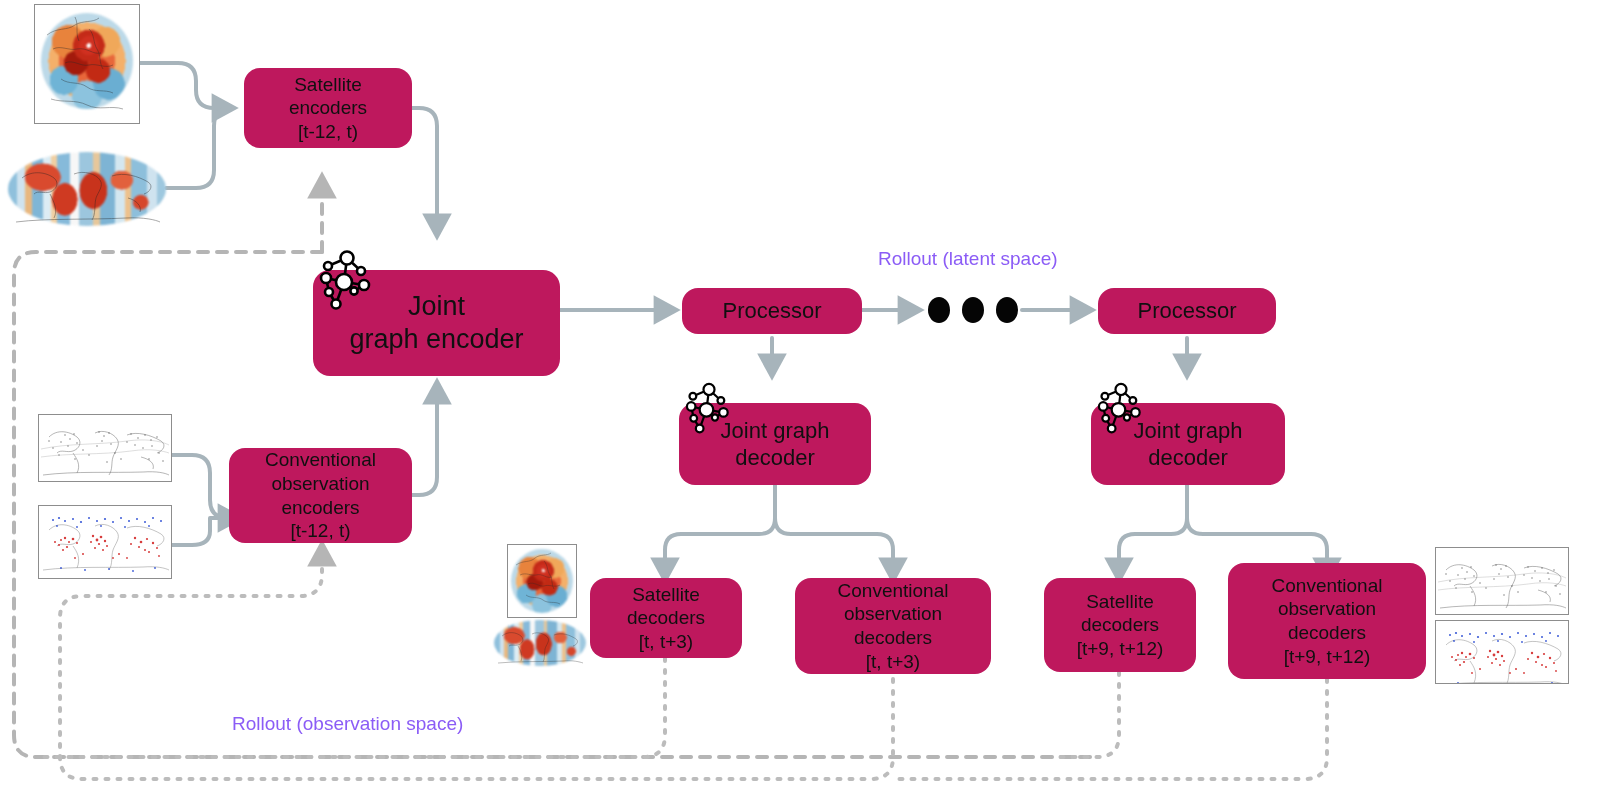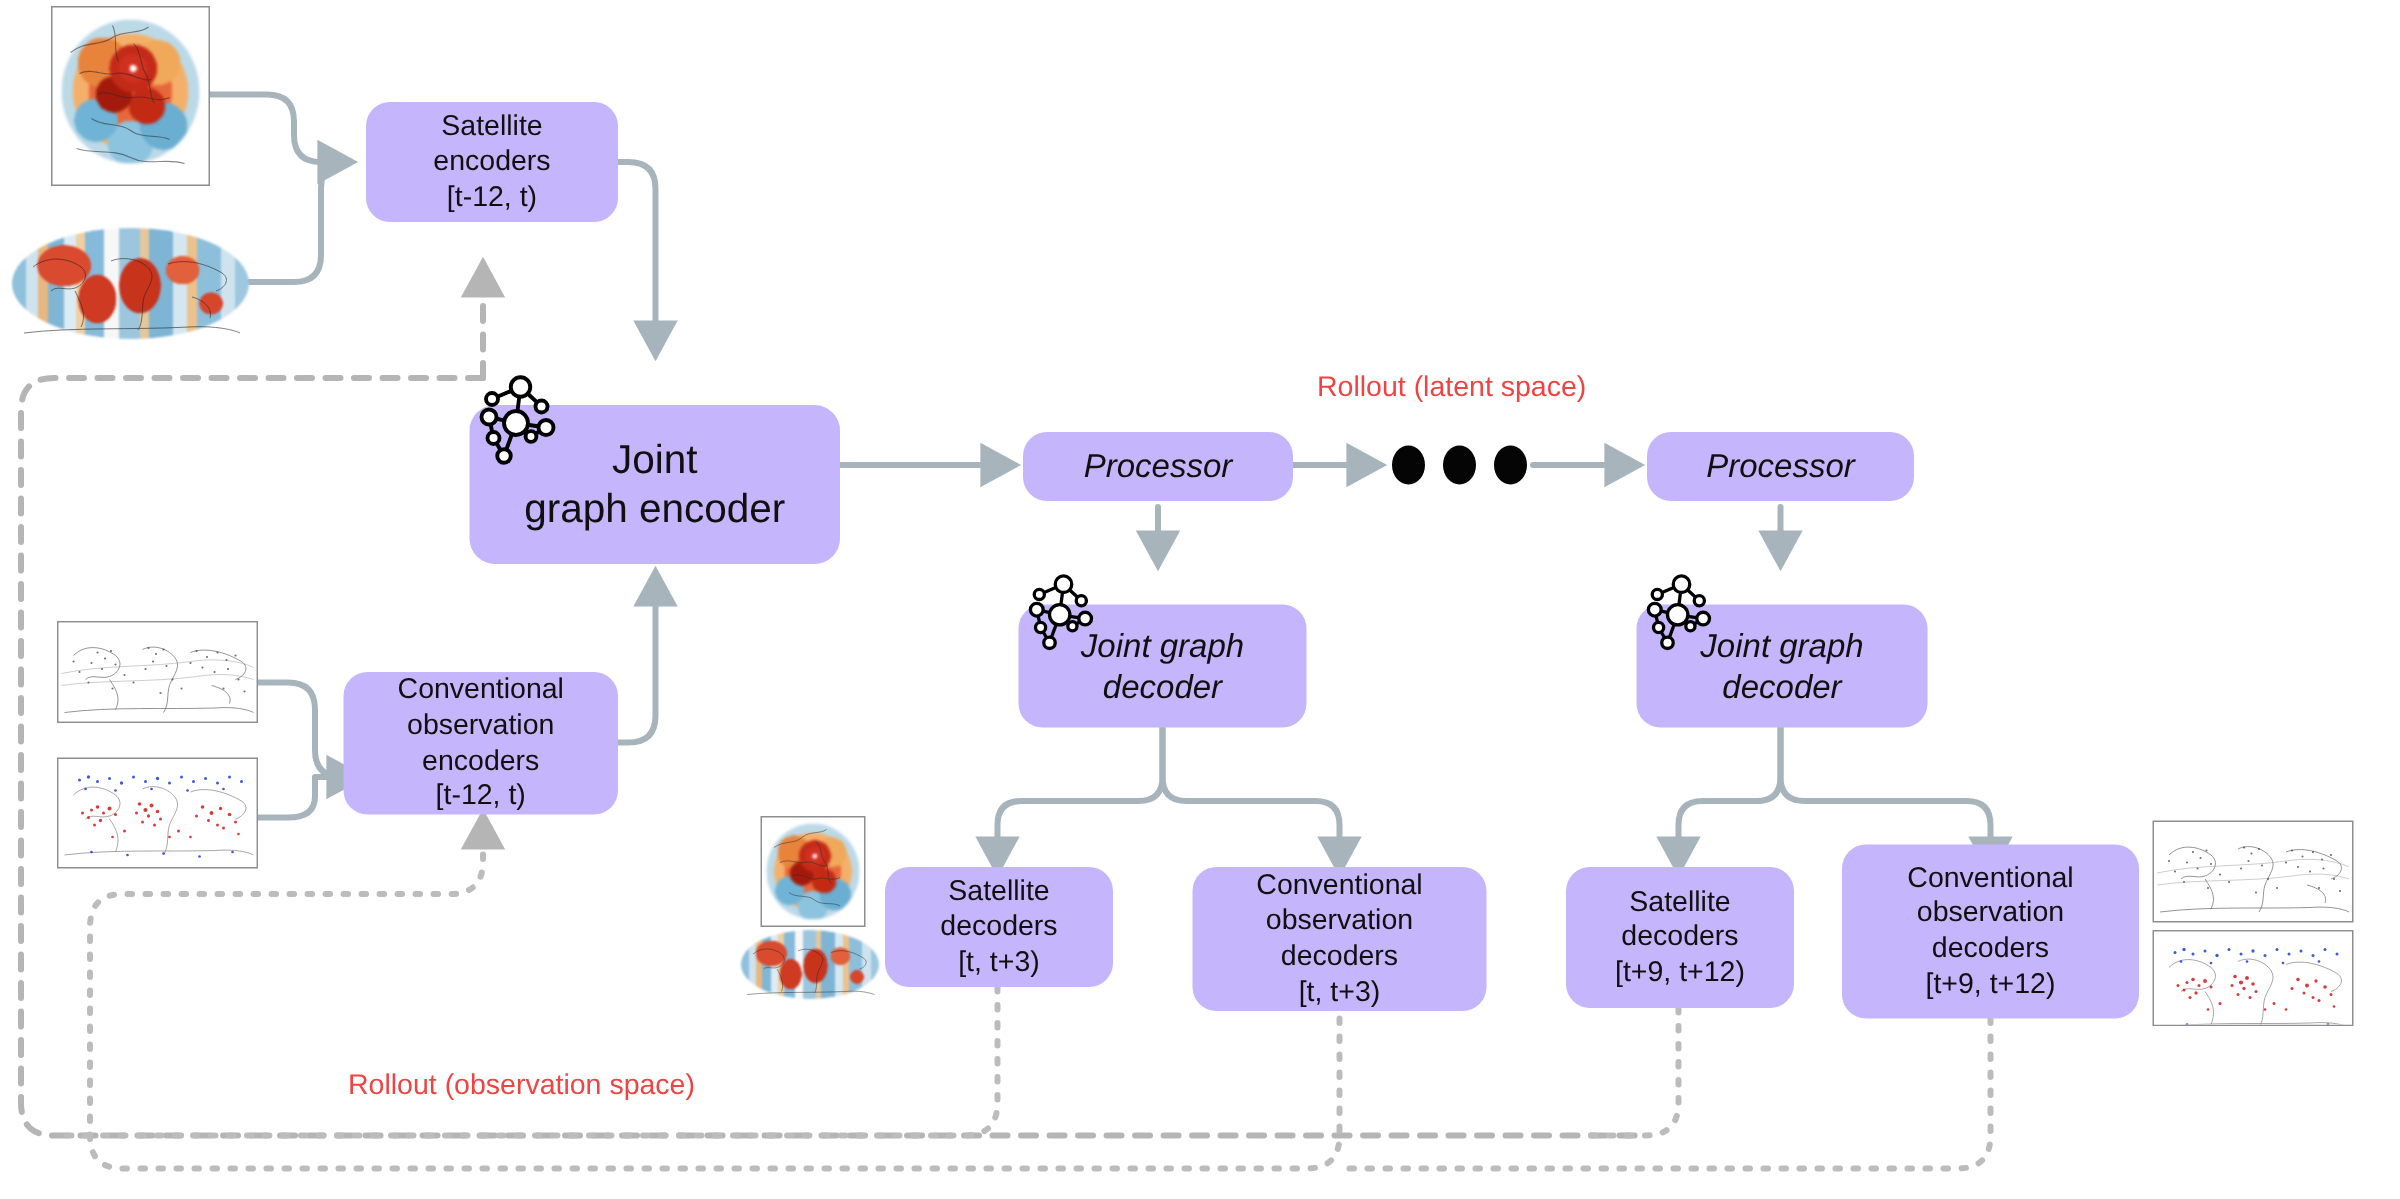--- a/index.html
+++ b/index.html
@@ -6,38 +6,38 @@
   body{
     font-family:"Liberation Sans","DejaVu Sans",sans-serif;
     width:1600px;height:799px;position:relative;overflow:hidden;
     color:#1b1b1b;
   }
   #stage{position:absolute;left:0;top:0;width:1600px;height:799px;}
 
   
   .node{
     position:absolute;
-    background:#c4b5fd;
+    background:#be185d;
     border-radius:16px;
     display:flex;align-items:center;justify-content:center;
     text-align:center;
     line-height:1.24;
     color:#101010;
     font-weight:400;
     box-sizing:border-box;
     z-index:5;
   }
   .node .lines{display:block;padding:0 8px;white-space:pre-line;}
   .n-sm{font-size:19px;}
-  .n-md{font-size:22px;font-style:italic;}
+  .n-md{font-size:22px;}
   .n-lg{font-size:27px;}
 
   
   .caption{
-    position:absolute;font-size:19px;color:#ef4444;white-space:nowrap;z-index:6;
+    position:absolute;font-size:19px;color:#8b5cf6;white-space:nowrap;z-index:6;
   }
 
   
   svg.wires{position:absolute;left:0;top:0;width:1600px;height:799px;z-index:2;overflow:visible;}
   .solid{fill:none;stroke:#a7b4bb;stroke-width:4;stroke-linecap:round;stroke-linejoin:round;}
   .dashed{fill:none;stroke:#b5b5b5;stroke-width:4;stroke-linecap:round;stroke-linejoin:round;stroke-dasharray:10 9;}
   .dotted{fill:none;stroke:#bcbcbc;stroke-width:4;stroke-linecap:round;stroke-linejoin:round;stroke-dasharray:3 9;}
 
   
   .graphicon{position:absolute;z-index:9;}

